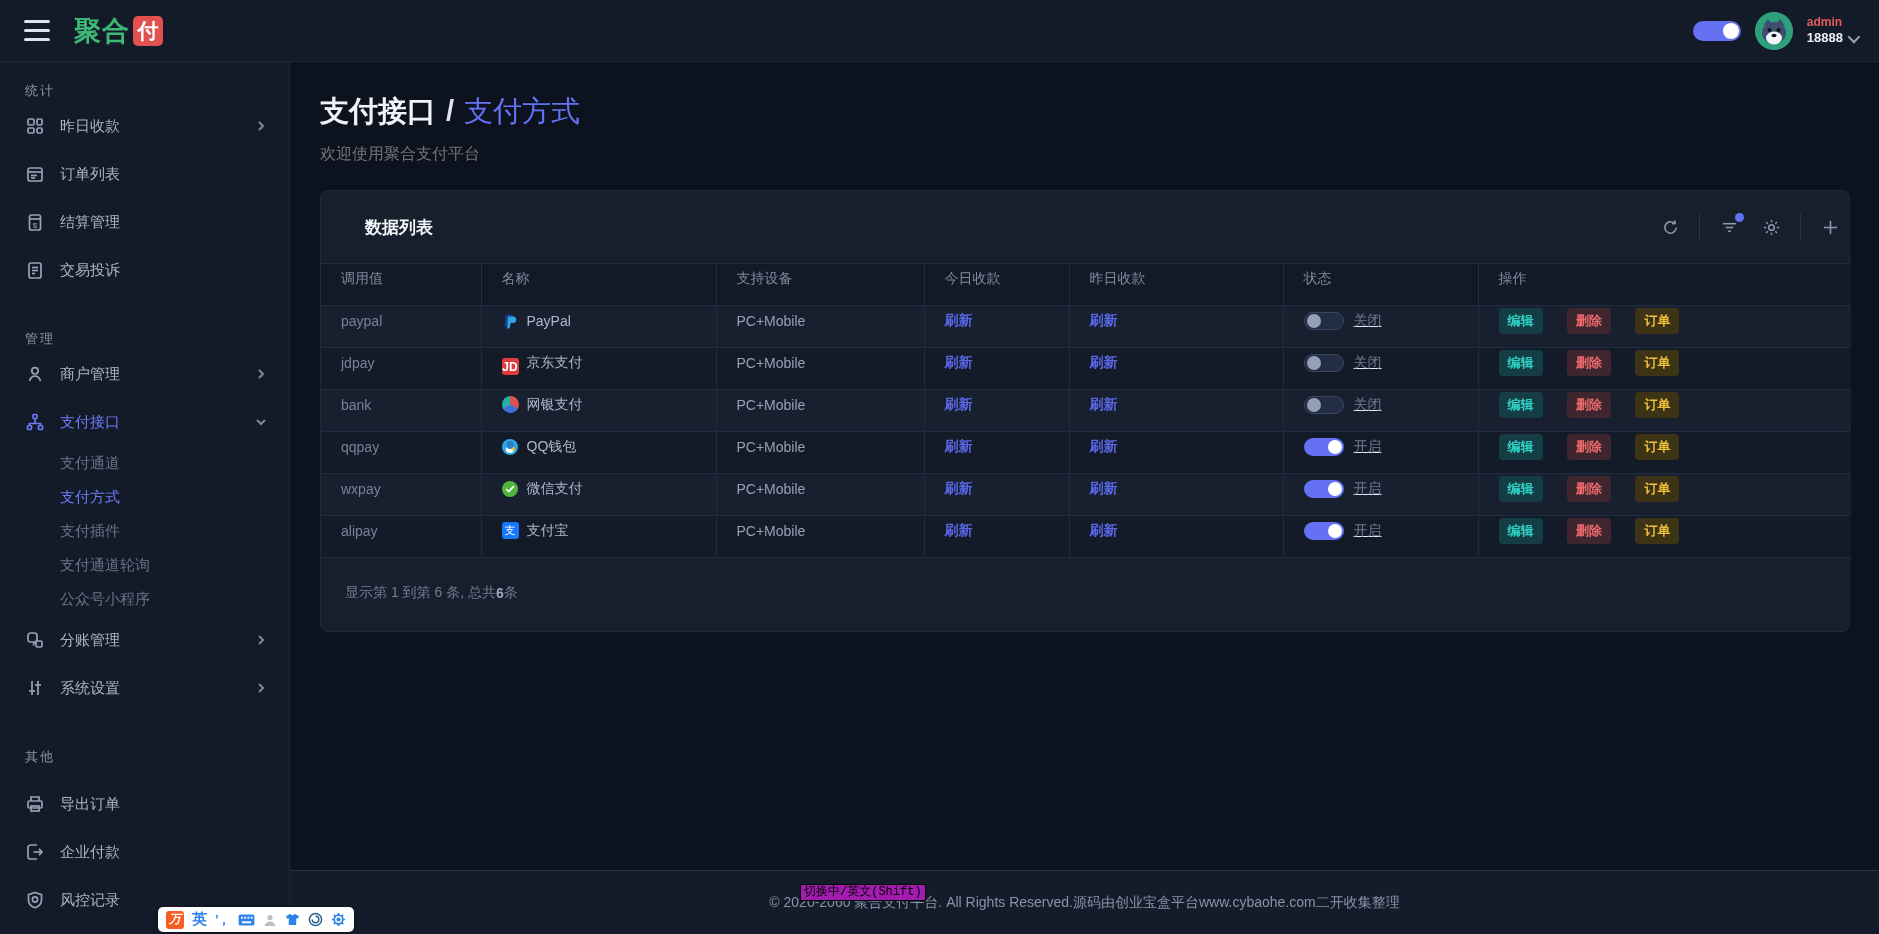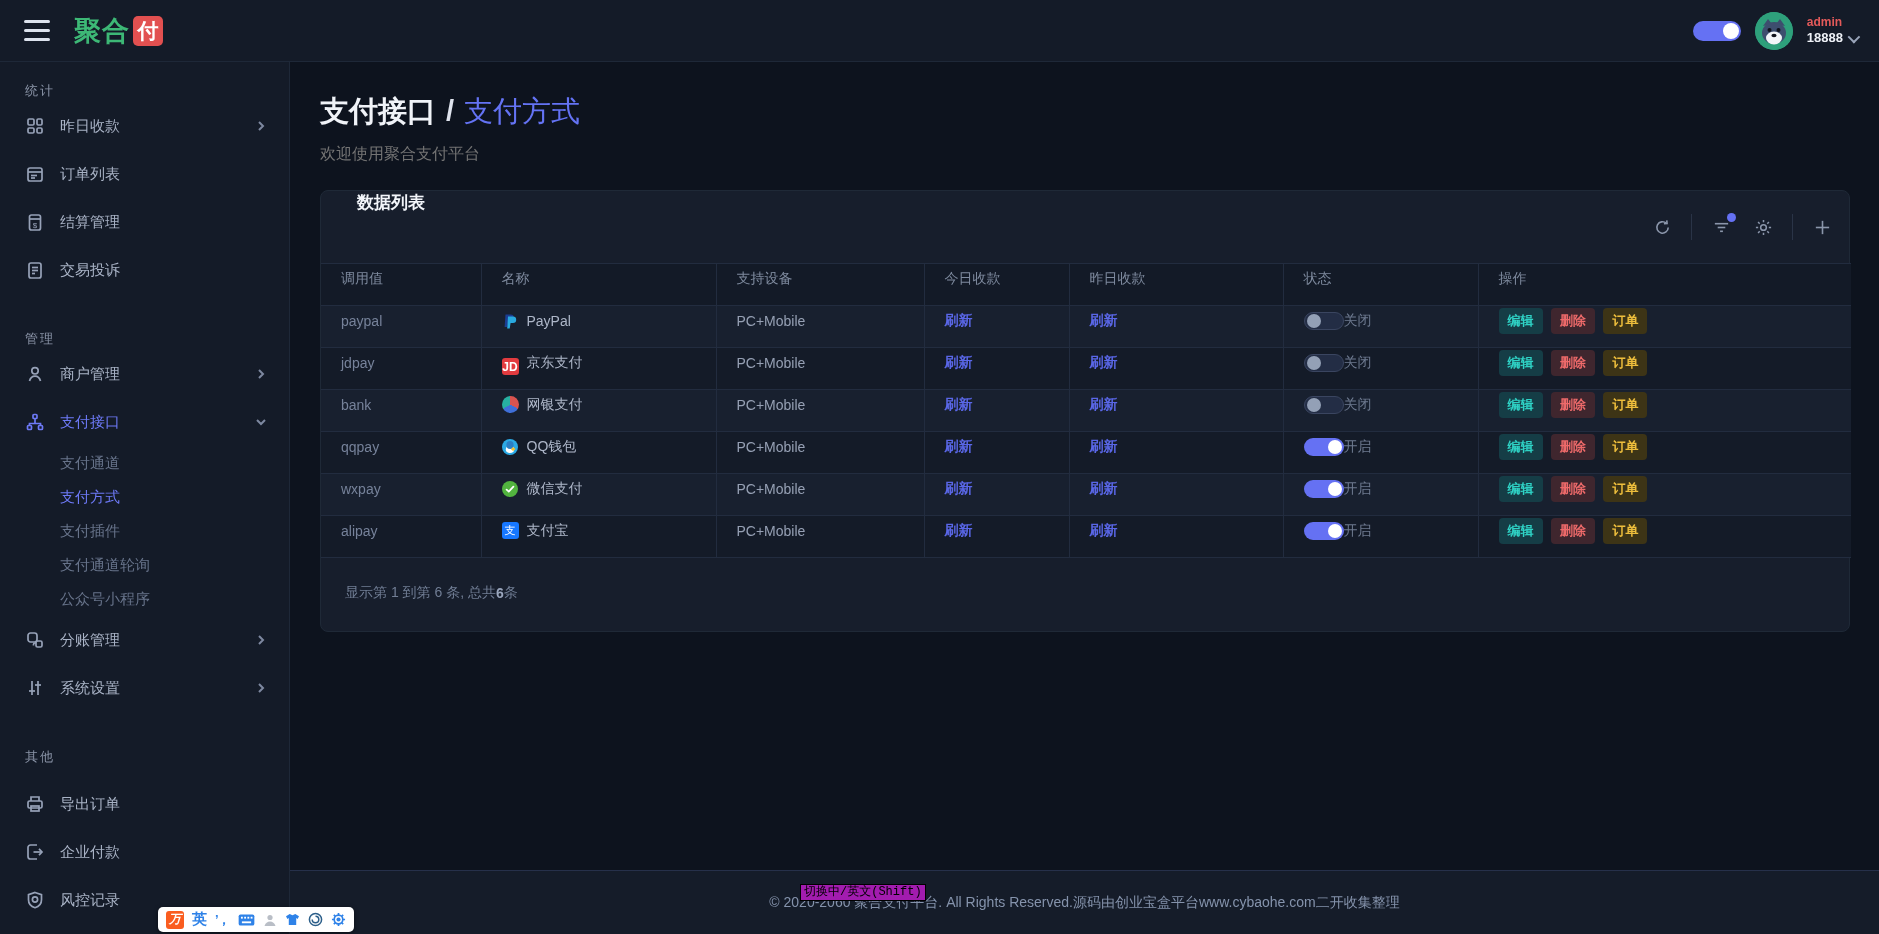--- a/index.html
+++ b/index.html
@@ -56,21 +56,21 @@
   .page-head { position:absolute; left:30px; top:30px; }
   .crumb { font-size:29px; display:flex; align-items:baseline; gap:10px; }
   .crumb .parent { color:#f0f3f8; font-weight:bold; }
   .crumb .sep { color:#dfe4ee; font-weight:bold; }
   .crumb .current { color:#6473f4; }
   .subtitle { margin-top:12px; font-size:16px; color:#737373; }
 
   
   .card { position:absolute; left:320px; top:190px; width:1530px; height:442px;
     background:#171e2c; border:1px solid #1f2937; border-radius:8px; }
-  .card-head { position:absolute; left:8px; top:0; width:100%; height:72px; display:flex; }
+  .card-head { position:absolute; left:16px; top:0; width:100%; height:72px; display:flex; align-items:center; }
   .card-title { margin-left:28px; font-size:17px; font-weight:bold; color:#f2f5fa; }
   .tools { position:absolute; right:22px; top:0; height:72px; display:flex; align-items:center; gap:16px; color:#8b96ab; }
   .tool-btn { width:26px; height:26px; display:flex; align-items:center; justify-content:center; cursor:pointer; position:relative; }
   .tool-divider { width:1px; height:26px; background:#2a3447; }
   .tool-btn .dot { position:absolute; top:-1px; right:-2px; width:9px; height:9px; border-radius:50%; background:#6571f3; }
 
   table.data { position:absolute; left:0; top:72px; width:1530px; border-collapse:collapse; table-layout:fixed; }
   table.data th, table.data td {
     height:42px; padding:0 0 12px 20px; text-align:left; vertical-align:middle;
     border:1px solid #222c3f; font-weight:normal; overflow:hidden; white-space:nowrap;
@@ -78,28 +78,28 @@
   table.data th:first-child, table.data td:first-child { border-left:none; }
   table.data th:last-child, table.data td:last-child { border-right:none; }
   table.data thead th { background:#131a27; color:#7e8a9e; font-size:14px; }
   table.data tbody tr:nth-child(odd) td { background:#18202f; }
   table.data tbody tr:nth-child(even) td { background:#141b28; }
   td.c-code { color:#76829a; font-size:14px; }
   td.c-name { color:#aeb7c9; font-size:14px; }
   .name-wrap { display:flex; align-items:center; gap:8px; }
   td.c-dev { color:#96a0b4; font-size:14px; }
   a.refresh { color:#5a67e8; font-size:14px; font-weight:bold; text-decoration:none; cursor:pointer; }
-  .status-wrap { display:flex; align-items:center; gap:0; }
+  .status-wrap { display:flex; align-items:center; gap:10px;text-decoration:underline; }
   .switch-sm { width:40px; height:18px; border-radius:9px; position:relative; cursor:pointer; }
   .switch-sm.off { background:#232d45; border:1px solid #3a4560; }
   .switch-sm.off .knob { position:absolute; left:2px; top:1px; width:14px; height:14px; border-radius:50%; background:#93a0b6; }
   .switch-sm.on { background:#6571f3; }
   .switch-sm.on .knob { position:absolute; right:2px; top:2px; width:14px; height:14px; border-radius:50%; background:#fff; }
   .status-label { color:#6e7a90; font-size:14px; }
-  .btn { display:inline-block; height:26px; line-height:26px; padding:0 9px; margin-right:4px;
+  .btn { display:inline-block; height:26px; line-height:26px; padding:0 9px; margin-right:20px;
     border:none; border-radius:4px; font-size:13px; font-weight:bold; cursor:pointer;
     font-family:"Liberation Sans","DejaVu Sans",sans-serif; }
   .btn.edit { background:#153d46; color:#2fd3c6; }
   .btn.del { background:#3f262e; color:#ee6a6a; }
   .btn.order { background:#3d3416; color:#eebe3c; }
 
   .card-foot { position:absolute; left:24px; bottom:0; height:76px; display:flex; align-items:center;
     color:#717e95; font-size:14px; }
   .card-foot b { color:#9aa6bd; }
 

